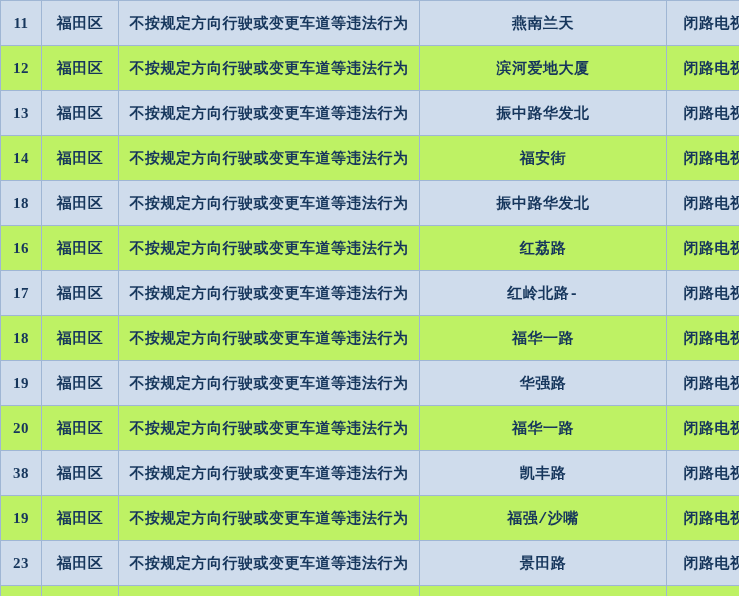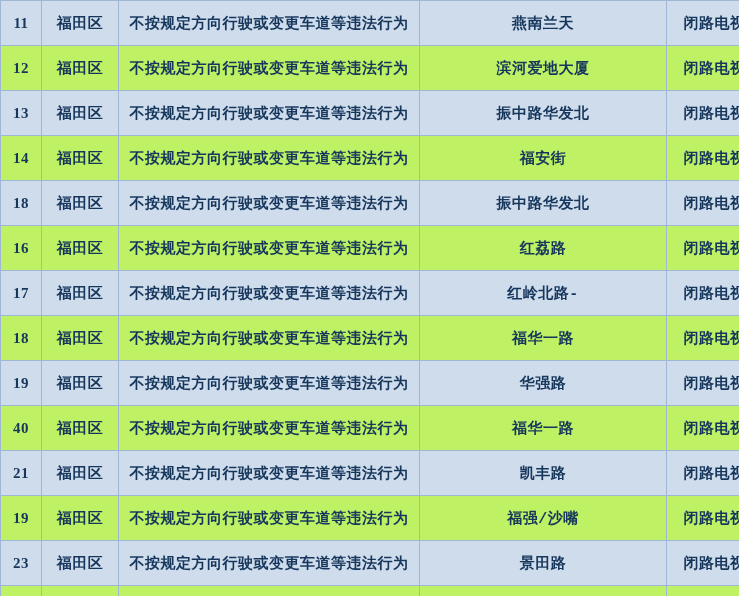--- a/index.html
+++ b/index.html
@@ -111,28 +111,28 @@
         <td class="col-device">闭路电视</td>
       </tr>
       <tr class="row-odd">
         <td class="col-idx">19</td>
         <td class="col-district">福田区</td>
         <td class="col-violation">不按规定方向行驶或变更车道等违法行为</td>
         <td class="col-location">华强路</td>
         <td class="col-device">闭路电视</td>
       </tr>
       <tr class="row-even">
-        <td class="col-idx">40</td>
+        <td class="col-idx">20</td>
         <td class="col-district">福田区</td>
         <td class="col-violation">不按规定方向行驶或变更车道等违法行为</td>
         <td class="col-location">福华一路</td>
         <td class="col-device">闭路电视</td>
       </tr>
       <tr class="row-odd">
-        <td class="col-idx">21</td>
+        <td class="col-idx">38</td>
         <td class="col-district">福田区</td>
         <td class="col-violation">不按规定方向行驶或变更车道等违法行为</td>
         <td class="col-location">凯丰路</td>
         <td class="col-device">闭路电视</td>
       </tr>
       <tr class="row-even">
         <td class="col-idx">19</td>
         <td class="col-district">福田区</td>
         <td class="col-violation">不按规定方向行驶或变更车道等违法行为</td>
         <td class="col-location">福强/沙嘴</td>

